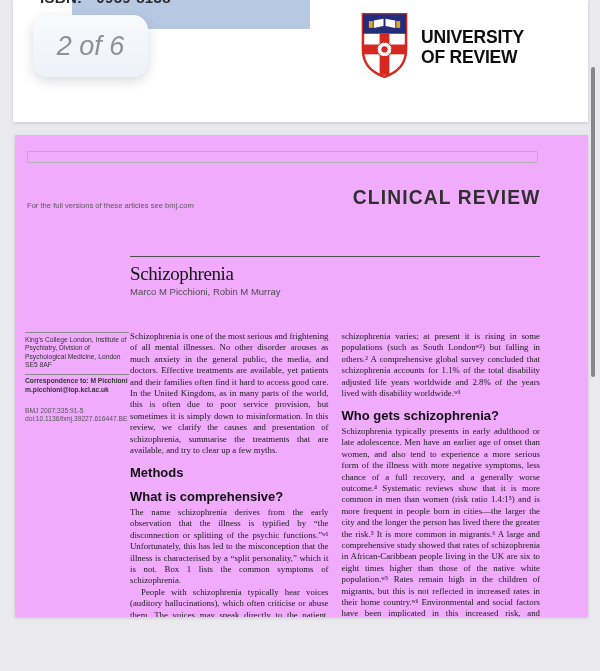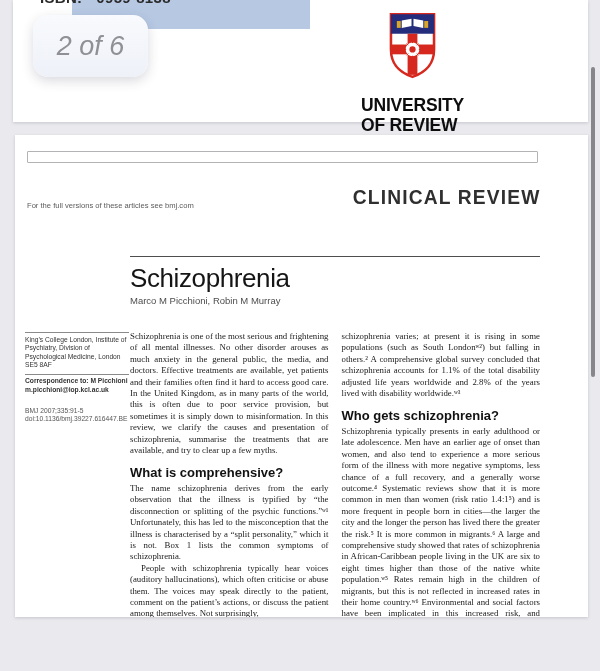--- a/index.html
+++ b/index.html
@@ -22,21 +22,21 @@
   }
   .isbn-line {
     position:absolute; left:27px; top:-11px;
     font-size:15px; font-weight:bold; color:#2a2a2a; letter-spacing:.3px;
     white-space:nowrap;
   }
   .isbn-line .isbn-value { margin-left:14px; }
 
   .uol-logo {
     position:absolute; left:348px; top:12px;
-    display:flex; align-items:center; gap:13px;flex-direction:column;
+    display:flex; align-items:center; gap:13px;
   }
   .uol-text {
     font-weight:bold; font-size:17.5px; line-height:19.5px;
     letter-spacing:-0.2px; color:#0d0d0d;
   }
 
   
   .page-badge {
     position:absolute; left:33px; top:15px; width:115px; height:62px;
     border-radius:15px;
@@ -48,43 +48,44 @@
 
   
   .scrollbar {
     position:absolute; left:591px; top:67px; width:4px; height:310px;
     background:#87878b; border-radius:2px; z-index:7;
   }
 
   
   .page2 {
     position:absolute; left:15px; top:135px; width:573px; height:482px;
-    background:#ffffff;
+    background:#f0abfc;
     box-shadow:0 1px 3px rgba(40,40,60,.18);
     overflow:hidden;
   }
   .header-box {
     position:absolute; left:12px; top:16px; width:511px; height:12px;
     border:1px solid #b3b3b6; border-radius:1px;
   }
   .full-note {
     position:absolute; left:12px; top:66px;
     font-size:7.6px; color:#5a5a5a;
   }
   .section-label {
     position:absolute; right:48px; top:51px;
     font-size:20px; font-weight:bold; letter-spacing:1.2px; color:#2f2f2f;
     transform:scaleX(.96); transform-origin:right;
   }
 
   .title-wrap { position:absolute; left:115px; top:121px; width:410px; }
   .title-rule { border-top:1px solid #4e4e4e; }
   .article-title {
-    font-size:26px; font-weight:400; letter-spacing:-.4px; color:#151515;
+    font-size:19px; font-weight:400; letter-spacing:-.4px; color:#151515;
     margin-top:6px;
+    font-family:Liberation Serif, serif;
   }
   .authors { font-size:9.5px; color:#4d4d4d; margin-top:1px; }
 
   
   .sidebar {
     position:absolute; left:10px; top:197px; width:104px;
     font-size:6.7px; line-height:8.4px; color:#333;
   }
   .sb-rule { border-top:1px solid #8a8a8a; }
   .sb-affil { padding:3px 0 4px; }
@@ -170,20 +171,21 @@
     <div class="sb-corr">Correspondence to: M Picchioni m.picchioni@iop.kcl.ac.uk</div>
     <div class="sb-cite">
       <div>BMJ 2007;335:91-5</div>
       <div>doi:10.1136/bmj.39227.616447.BE</div>
     </div>
   </div>
 
   <div class="cols">
     <div class="col">
       <p class="body-p">Schizophrenia is one of the most serious and frightening of all mental illnesses. No other disorder arouses as much anxiety in the general public, the media, and doctors. Effective treatments are available, yet patients and their families often find it hard to access good care. In the United Kingdom, as in many parts of the world, this is often due to poor service provision, but sometimes it is simply down to misinformation. In this review, we clarify the causes and presentation of schizophrenia, summarise the treatments that are available, and try to clear up a few myths.</p>
+      <h3 class="body-h">Methods</h3>
       <h3 class="body-h">What is comprehensive?</h3>
       <p class="body-p">The name schizophrenia derives from the early observation that the illness is typified by “the disconnection or splitting of the psychic functions.”ʷ¹ Unfortunately, this has led to the misconception that the illness is characterised by a “split personality,” which it is not. Box 1 lists the common symptoms of schizophrenia.</p>
       <p class="body-p indent">People with schizophrenia typically hear voices (auditory hallucinations), which often criticise or abuse them. The voices may speak directly to the patient, comment on the patient’s actions, or discuss the patient among themselves. Not surprisingly,</p>
     </div>
     <div class="col">
       <p class="body-p">schizophrenia varies; at present it is rising in some populations (such as South Londonʷ²) but falling in others.² A comprehensive global survey concluded that schizophrenia accounts for 1.1% of the total disability adjusted life years worldwide and 2.8% of the years lived with disability worldwide.ʷ³</p>
       <h3 class="body-h">Who gets schizophrenia?</h3>
       <p class="body-p">Schizophrenia typically presents in early adulthood or late adolescence. Men have an earlier age of onset than women, and also tend to experience a more serious form of the illness with more negative symptoms, less chance of a full recovery, and a generally worse outcome.⁴ Systematic reviews show that it is more common in men than women (risk ratio 1.4:1⁵) and is more frequent in people born in cities—the larger the city and the longer the person has lived there the greater the risk.⁵ It is more common in migrants.⁶ A large and comprehensive study showed that rates of schizophrenia in African-Caribbean people living in the UK are six to eight times higher than those of the native white population.ʷ⁵ Rates remain high in the children of migrants, but this is not reflected in increased rates in their home country.ʷ⁶ Environmental and social factors have been implicated in this increased risk, and intriguingly the risk of schizophrenia in migrants is greatest when they form a small proportion of their local community.⁷</p>
       <h3 class="body-h">What clarify schizophrenia?</h3>
     </div>

